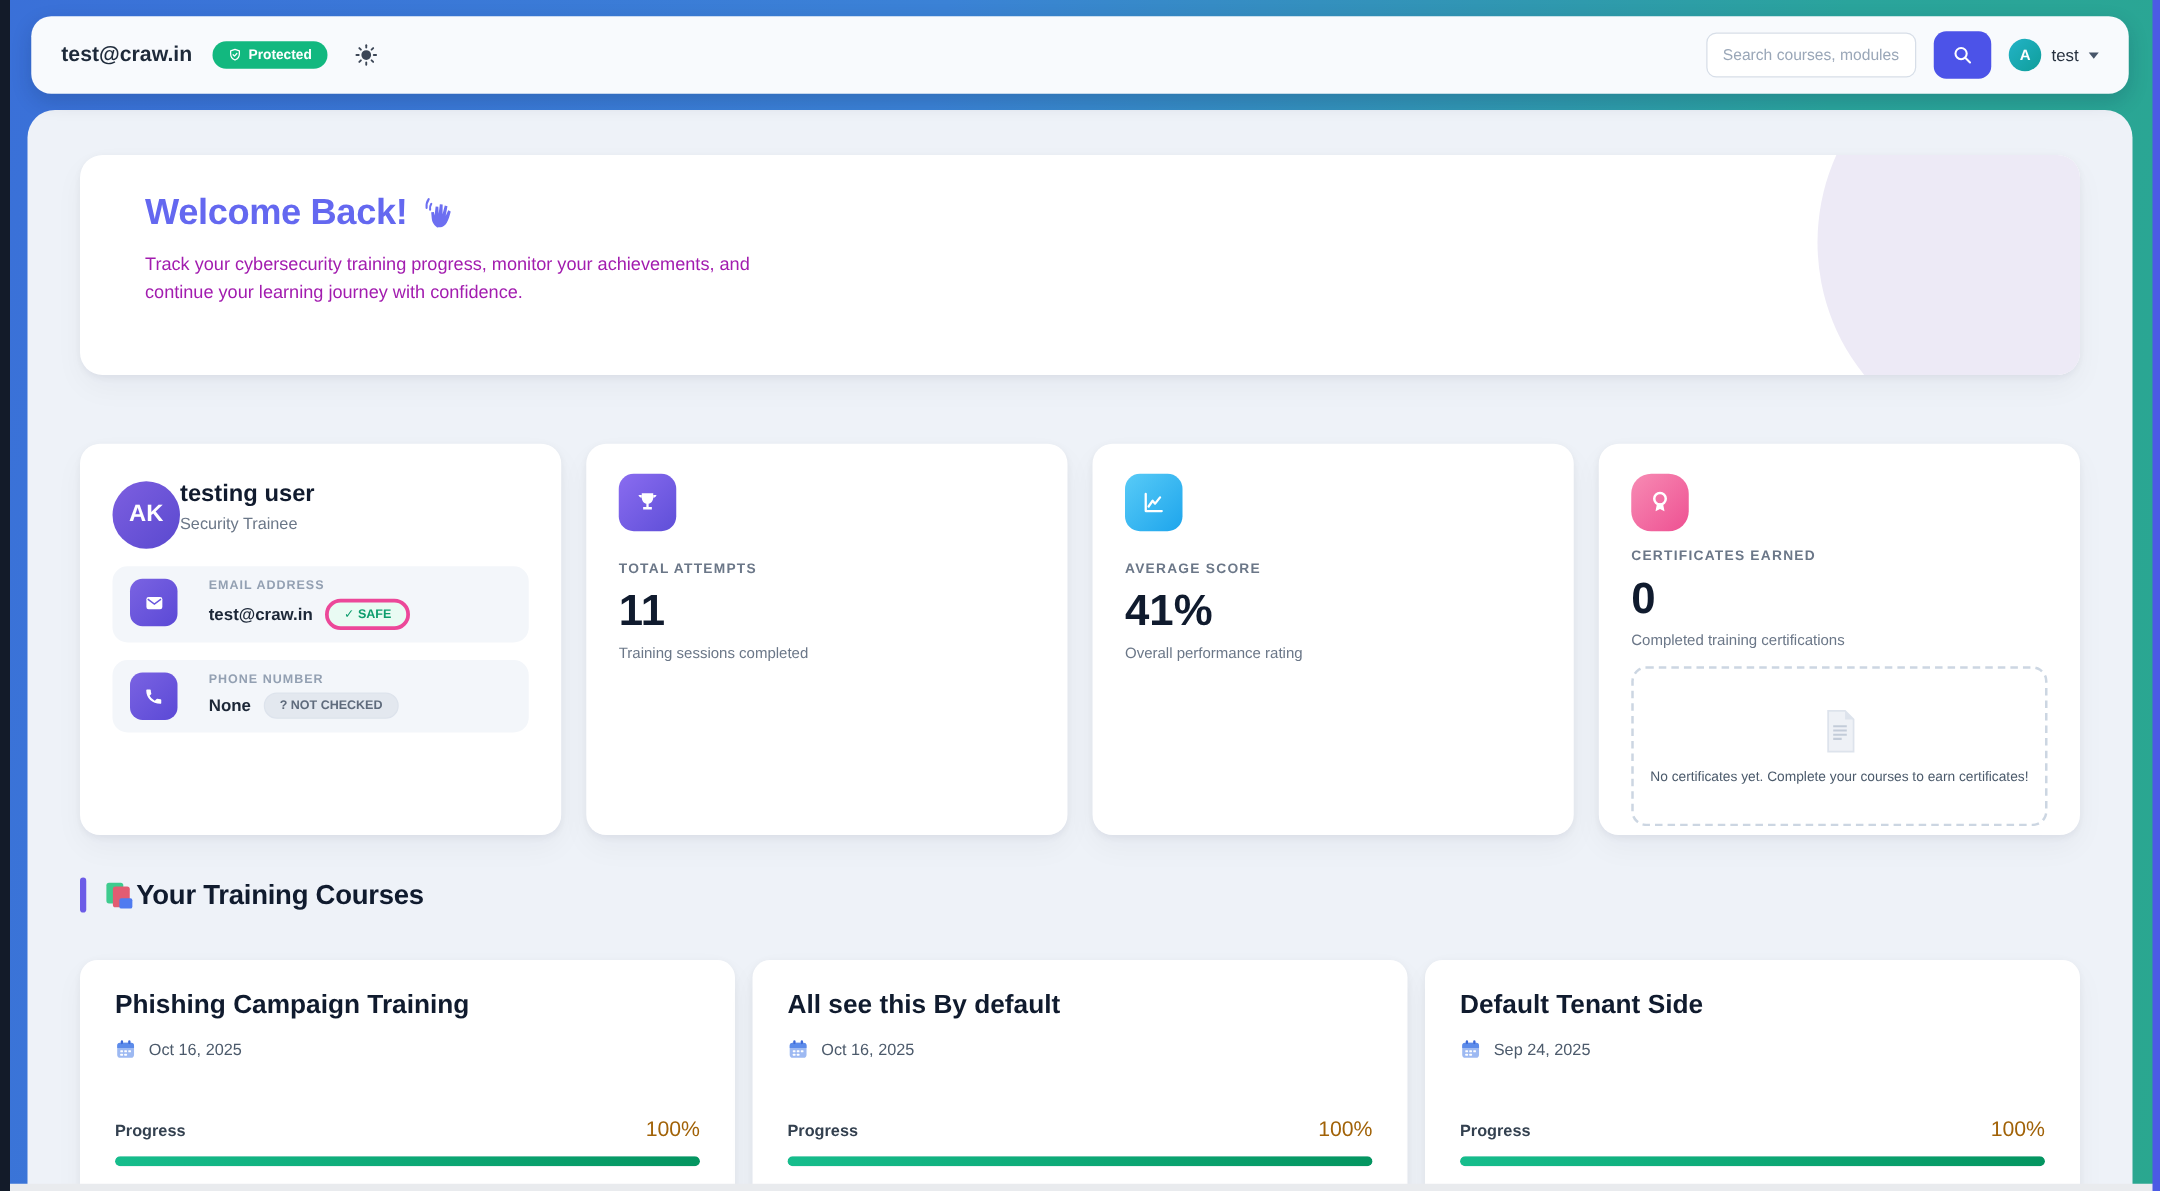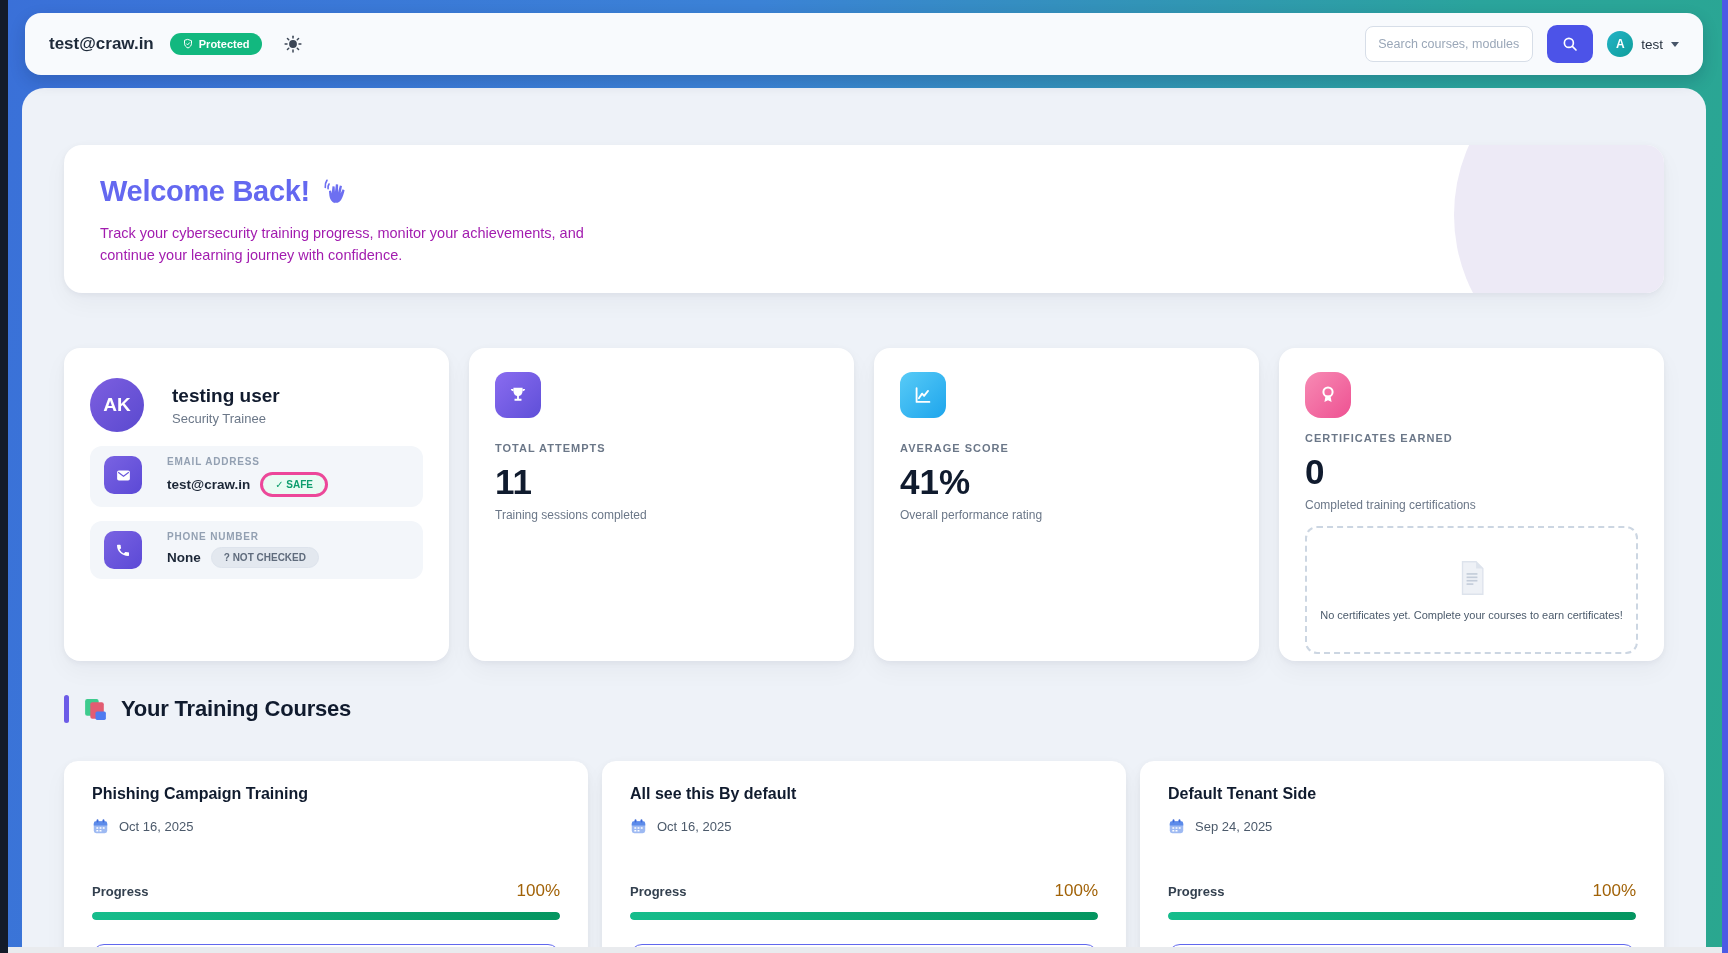--- a/index.html
+++ b/index.html
@@ -33,29 +33,29 @@
     color:#fff;font-size:12px;font-weight:700;display:flex;align-items:center;justify-content:center}
   .user-name{font-size:13.5px;color:#27313f;font-weight:500}
   .caret{width:0;height:0;border-left:4px solid transparent;border-right:4px solid transparent;border-top:5px solid #475569}
 
   
   .main{position:absolute;left:22px;right:22px;top:88px;bottom:-80px;background:#eef2f8;border-radius:22px;
     padding:0 42px;z-index:5}
   .card{background:#fff;border-radius:16px;box-shadow:0 2px 6px rgba(15,23,42,.05),0 10px 24px rgba(15,23,42,.04)}
 
   
-  .welcome-card{margin-top:57px;height:148px;border-radius:18px;position:relative;overflow:hidden;padding:30px 36px}
+  .welcome-card{margin-top:36px;height:176px;border-radius:18px;position:relative;overflow:hidden;padding:30px 52px}
   .welcome-title{display:flex;align-items:center;gap:12px;font-size:29px;font-weight:800;color:#6468f0;letter-spacing:-.3px}
   .welcome-sub{margin-top:14px;font-size:14.5px;line-height:1.55;color:#a21caf;max-width:505px}
   .welcome-deco{position:absolute;right:-110px;top:-95px;width:320px;height:330px;background:#edeaf6;border-radius:50%}
 
   
   .stats{margin-top:55px;display:grid;grid-template-columns:repeat(4,1fr);gap:20px}
   .stat-card{padding:24px 26px;height:313px}
-  .profile-head{display:flex;align-items:center;gap:28px;margin-top:6px}
+  .profile-head{display:flex;align-items:flex-start;gap:0;margin-top:6px}
   .avatar-lg{width:54px;height:54px;border-radius:50%;background:linear-gradient(135deg,#7d5fe0,#5a49cf);
     color:#fff;font-size:19px;font-weight:700;display:flex;align-items:center;justify-content:center;flex:none}
   .profile-name{font-size:19px;font-weight:800;color:#111b2e}
   .profile-role{font-size:13px;color:#6b7788;margin-top:4px}
   .info-row{margin-top:14px;background:#f3f6fa;border-radius:12px;padding:10px 14px;display:flex;align-items:flex-start;gap:25px}
   .info-row:first-of-type{margin-top:24px}
   .info-icon{width:38px;height:38px;border-radius:10px;background:linear-gradient(135deg,#7a63e2,#5b49d6);
     display:flex;align-items:center;justify-content:center;flex:none}
   .info-label{font-size:10px;font-weight:700;color:#93a0b2;letter-spacing:.8px}
   .info-value-row{display:flex;align-items:center;gap:10px;margin-top:5px}
@@ -70,24 +70,24 @@
   .stat-value{margin-top:8px;font-size:35px;font-weight:800;color:#101b2e}
   .stat-desc{margin-top:6px;font-size:12px;color:#6b7788}
   .cert-label{margin-top:14px}
   .cert-empty{margin-top:14px;border:2px dashed #ccd6e2;border-radius:12px;height:128px;
     display:flex;flex-direction:column;align-items:center;justify-content:center;gap:12px;text-align:center;padding:0 10px}
   .cert-empty-text{font-size:11px;color:#4b5a6b}
 
   
   .section-head{margin-top:34px;display:flex;align-items:center;gap:13px}
   .section-bar{width:5px;height:28px;border-radius:3px;background:#6c5ce7}
-  .section-title{font-size:22px;font-weight:800;color:#101b2e;letter-spacing:-.2px;display:flex;align-items:center;gap:12px}
+  .section-title{font-size:22px;font-weight:800;color:#101b2e;letter-spacing:-.2px;display:flex;align-items:center;}
   .courses{margin-top:38px;display:grid;grid-template-columns:repeat(3,1fr);gap:14px}
   .course-card{padding:24px 28px;height:300px;border-radius:14px}
-  .course-title{font-size:16px;font-weight:800;color:#101b2e}
+  .course-title{font-size:21px;font-weight:800;color:#101b2e}
   .course-date{margin-top:15px;display:flex;align-items:center;gap:10px;font-size:13px;color:#4c5a6b}
   .progress-row{margin-top:46px;display:flex;justify-content:space-between;align-items:center}
   .progress-label{font-size:13px;font-weight:700;color:#33404f}
   .progress-pct{font-size:17px;font-weight:400;color:#a16207}
   .progress-track{margin-top:11px;height:8px;border-radius:6px;background:#e5eaf1;overflow:hidden}
   .progress-fill{height:100%;width:100%;border-radius:6px;background:linear-gradient(90deg,#16bd8c,#049560)}
   .course-btn{margin-top:24px;width:100%;height:54px;border-radius:12px;border:1.6px solid #6168ee;background:#fff;cursor:pointer}
 </style>
 </head>
 <body>

